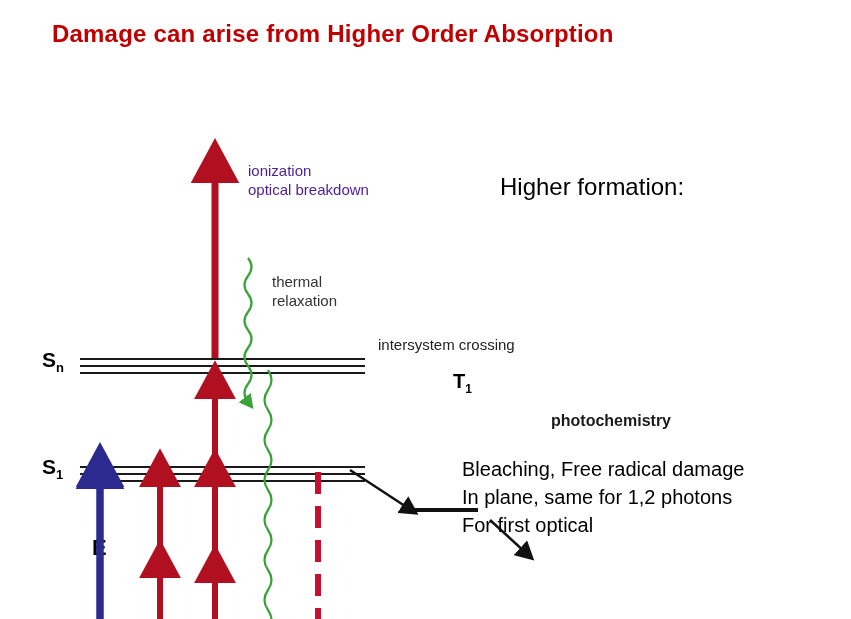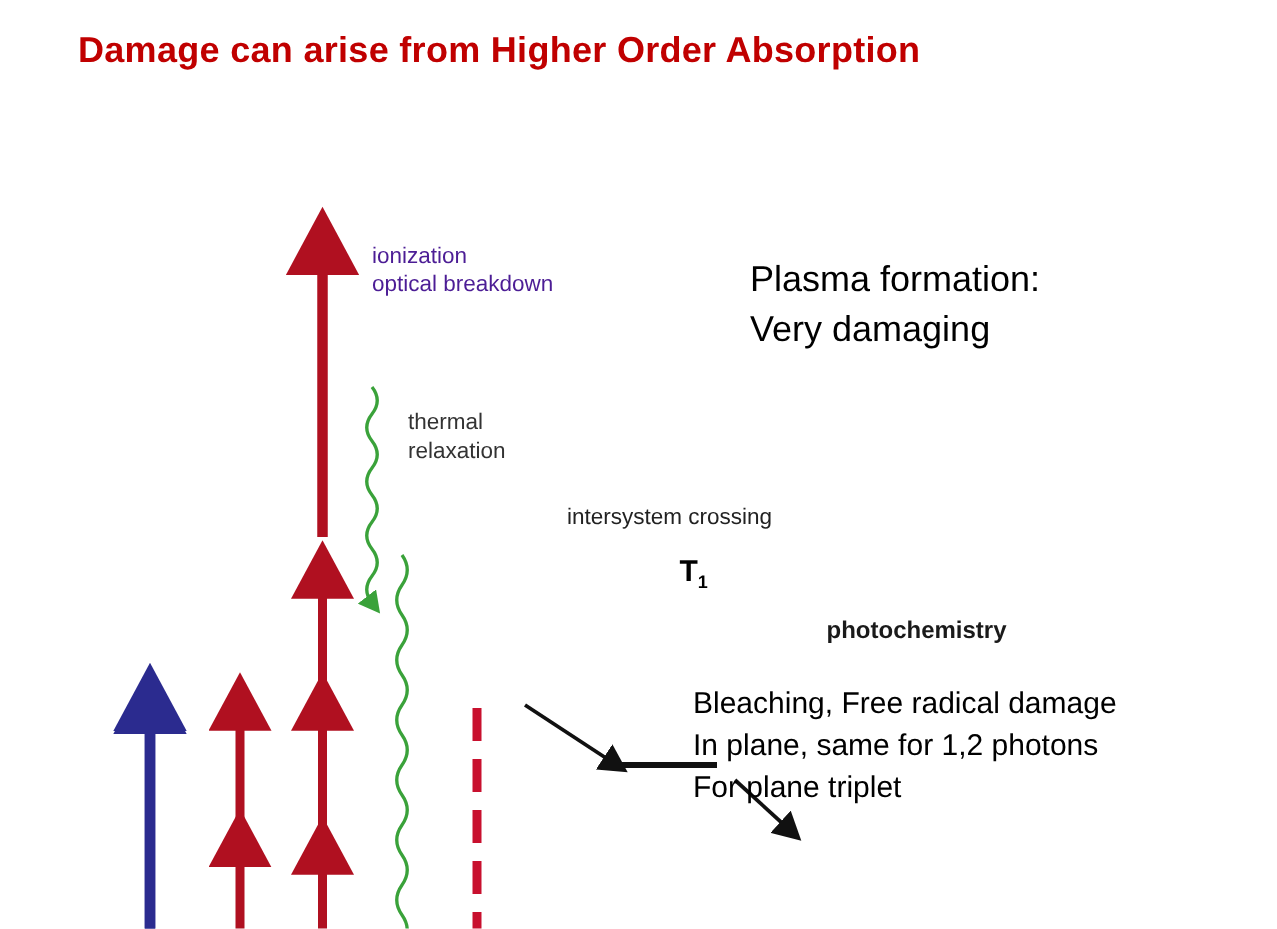--- a/index.html
+++ b/index.html
@@ -136,20 +136,47 @@
     pointer-events: none;
   }
 </style>
 </head>
 <body>
 
 <div id="slide">
 
   <div id="title">Damage can arise from Higher Order Absorption</div>
 
+  <div id="diagram">
+
+    <div class="lvl-label" style="left:22px; top:218px;">
+      <span>S</span><span class="sub">n</span>
+    </div>
+    <div class="lvl-label" style="left:22px; top:325px;">
+      <span>S</span><span class="sub">1</span>
+    </div>
+
+    <div class="lvl-label" style="left:72px; top:405px; font-size:22px;">E</div>
+
+    <div class="band" style="left:60px; top:228px; width:285px; height:20px;">
+      <div class="ln" style="top:0px;"></div>
+      <div class="ln" style="top:7px;"></div>
+      <div class="ln" style="top:14px;"></div>
+    </div>
+
+    <div class="band" style="left:60px; top:336px; width:285px; height:20px;">
+      <div class="ln" style="top:0px;"></div>
+      <div class="ln" style="top:7px;"></div>
+      <div class="ln" style="top:14px;"></div>
+    </div>
+
+    <div class="num" style="left:88px; top:487px; color:#2b2b8f;">400</div>
+    <div class="num" style="left:146px; top:487px; color:#b01020;">800</div>
+
+  </div>
 
   <div id="ionization">
     <span>ionization</span><br>
     <span>optical breakdown</span>
   </div>
 
   <div id="isc-label">intersystem crossing</div>
 
   <div id="thermal">
     <span>thermal</span><br>
@@ -206,23 +233,22 @@
     <line x1="318" y1="472" x2="318" y2="655" stroke="#c8102e" stroke-width="6" stroke-dasharray="22 12" marker-end="url(#head-redf)"></line>
 
     <line x1="350" y1="470" x2="408" y2="508" stroke="#111" stroke-width="2.5" marker-end="url(#head-black)"></line>
 
     <line x1="408" y1="510" x2="478" y2="510" stroke="#111" stroke-width="4"></line>
 
     <line x1="490" y1="520" x2="525" y2="552" stroke="#111" stroke-width="2.5" marker-end="url(#head-black)"></line>
   </svg>
 
   <div id="plasma">
-    <span>Plasma formation:</span><br>
-    <span>Very damaging</span>
+    <span>Higher formation:</span><br>
   </div>
 
   <div id="bleach">
     <span>Bleaching, Free radical damage</span><br>
     <span>In plane, same for 1,2 photons</span><br>
-    <span>For plane triplet</span>
+    <span>For first optical</span>
   </div>
 
 </div>
 
 </body></html>

